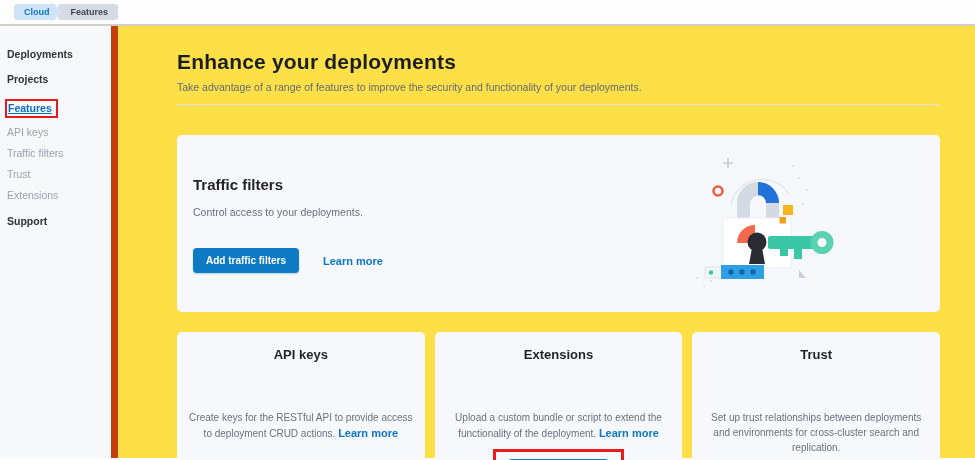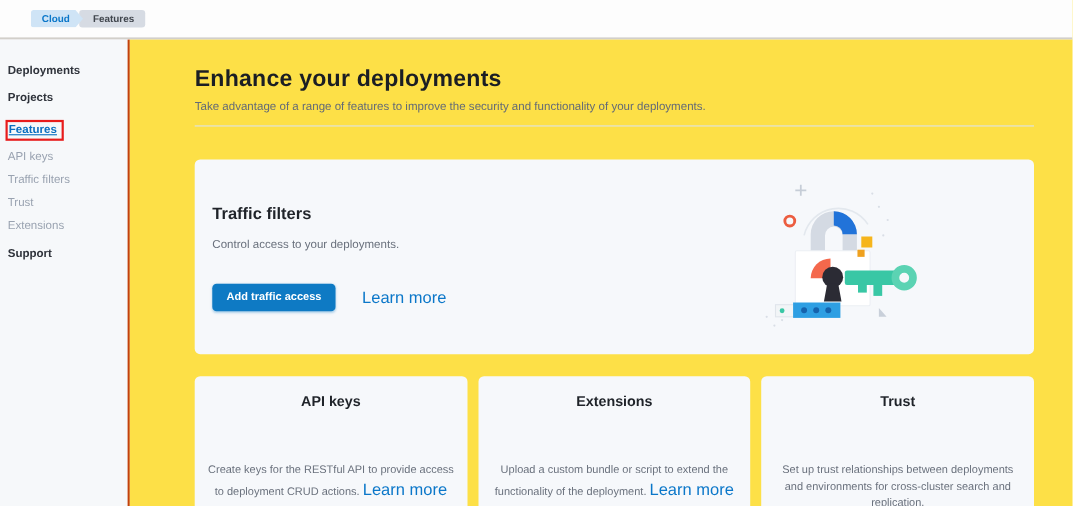--- a/index.html
+++ b/index.html
@@ -7,26 +7,26 @@
   body {
     font-family: "Liberation Sans", sans-serif;
     background: #ffffff;
     color: #343741;
     overflow: hidden;
   }
   .page { width: 975px; height: 460px; position: relative; background:#fff; }
 
   
   .topbar {
-    height: 36px;
+    height: 26px;
     background: #fdfdfd;
     border-bottom: 2px solid #d2cfca;
     display: flex;
     align-items: center;
-    padding-left: 28px;
+    padding-left: 14px;
   }
   .breadcrumbs { display: flex; align-items: center; }
   .crumb {
     font-size: 9px;
     font-weight: 700;
     line-height: 14px;
     display: inline-block;
     padding: 1px 10px;
     cursor: pointer;
   }
@@ -48,21 +48,21 @@
     z-index: 1;
   }
 
   
   .content-row { display: flex; height: 432px; }
 
   
   .sidebar {
     width: 118px;
     background: #f6f8fa;
-    border-right: 2px solid #c2410c;
+    border-right: 7px solid #c2410c;
     padding: 22px 6px 0 7px;
     flex: none;
   }
   .nav { display: block; font-size: 10.5px; text-decoration: none; cursor: pointer; }
   .nav.primary { font-weight: 700; color: #2f333b; margin-bottom: 13px; }
   .nav.secondary { color: #9aa3b1; margin-bottom: 9px; }
   .nav.active {
     color: #0b6fc0;
     font-weight: 700;
     text-decoration: underline;
@@ -100,21 +100,21 @@
     color: #ffffff;
     border: none;
     border-radius: 4px;
     font-family: "Liberation Sans", sans-serif;
     font-size: 10px;
     font-weight: 700;
     padding: 7px 13px;
     cursor: pointer;
     box-shadow: 0 1px 2px rgba(14,122,196,0.3);
   }
-  .link { color: #0b77c9; font-size: 15px; text-decoration: none; cursor: pointer; }
+  .link { color: #0b77c9; font-size: 11px; text-decoration: none; cursor: pointer; font-weight: bold; }
   .tp-illustration { width: 190px; height: 148px; flex: none; }
 
   
   .cards { display: flex; gap: 10px; margin-top: 20px; }
   .card {
     flex: 1;
     background: #f6f8fb;
     border-radius: 5px;
     min-height: 119px;
     padding: 15px 12px 14px;
@@ -160,21 +160,21 @@
 
       <h1 class="page-title">Enhance your deployments</h1>
       <p class="page-subtitle">Take advantage of a range of features to improve the security and functionality of your deployments.</p>
       <hr class="divider">
 
       <section class="traffic-panel">
         <div class="tp-left">
           <h2 class="tp-title">Traffic filters</h2>
           <p class="tp-text">Control access to your deployments.</p>
           <div class="tp-actions">
-            <button class="btn">Add traffic access</button>
+            <button class="btn">Add traffic filters</button>
             <a class="link">Learn more</a>
           </div>
         </div>
 
         <div class="tp-illustration">
           <svg width="190" height="148" viewBox="0 0 190 148" xmlns="http://www.w3.org/2000/svg">
 
             <path d="M56,54 A32,32 0 0 1 114,44" stroke="#e3e8ee" stroke-width="1.5" fill="none"></path>
 
             <path d="M53 8 v10 M48 13 h10" stroke="#c6cdd7" stroke-width="1.6"></path>

